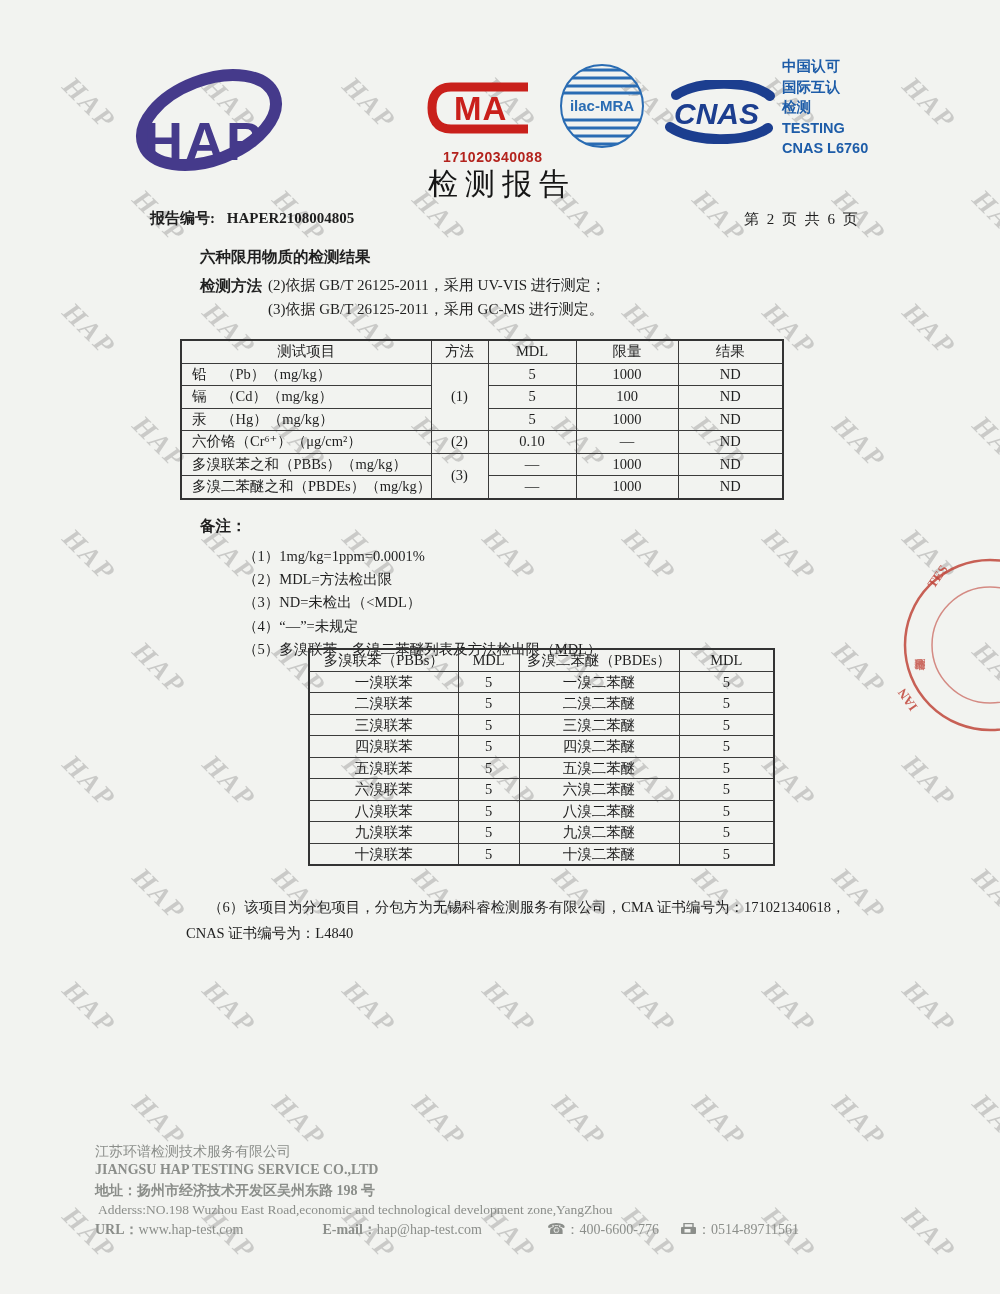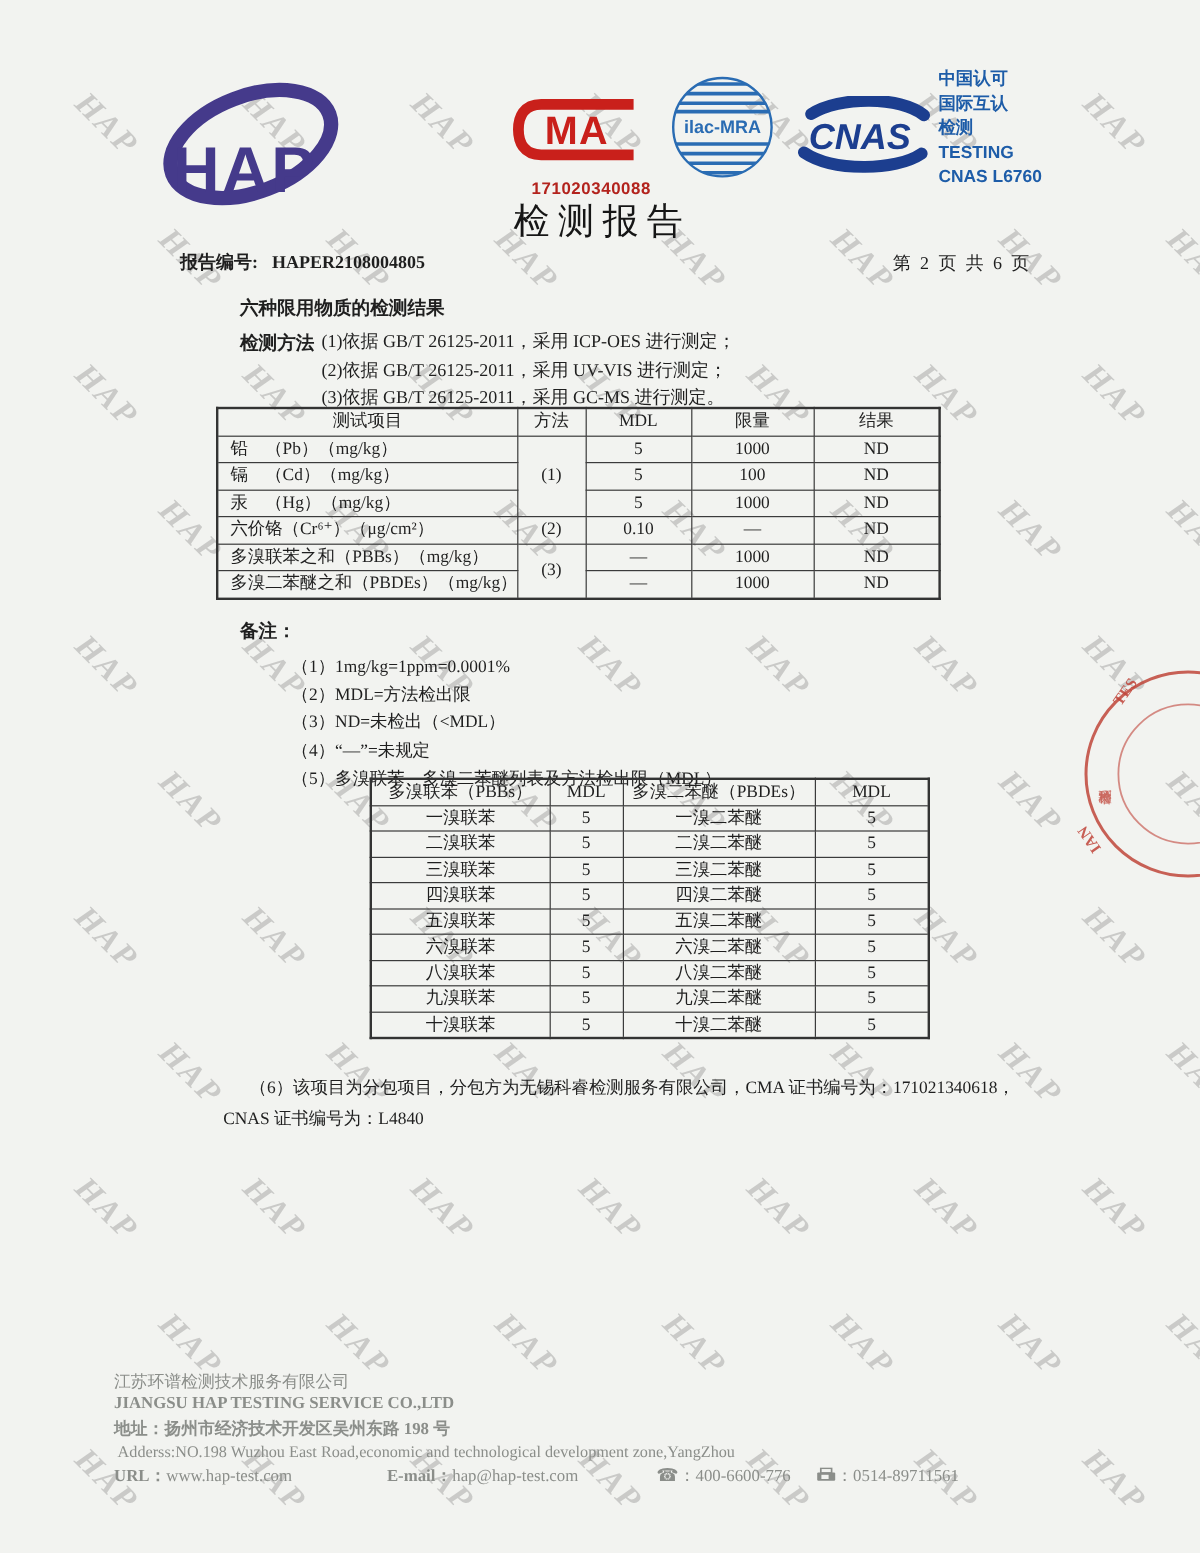--- a/index.html
+++ b/index.html
@@ -182,21 +182,20 @@
 
   <div class="abs repline" style="left:150px;top:209px;">
     <span>报告编号:</span>
     <span style="margin-left:8px;">HAPER2108004805</span>
   </div>
   <div class="abs pageinfo" style="left:744px;top:210px;">第 2 页 共 6 页</div>
 
   <div class="abs h-sec" style="left:180px;top:247px;">六种限用物质的检测结果</div>
   <div class="abs h-sec" style="left:180px;top:276px;">检测方法</div>
   <div class="abs method-lines" style="left:268px;top:274px;">
-    <div>(1)依据 GB/T 26125-2011，采用 ICP-OES 进行测定；</div>
     <div>(2)依据 GB/T 26125-2011，采用 UV-VIS 进行测定；</div>
     <div>(3)依据 GB/T 26125-2011，采用 GC-MS 进行测定。</div>
   </div>
 
   <table class="rpt-table abs" style="left:180px;top:339px;width:602px;">
     <colgroup>
         <col style="width:250px">
         <col style="width:57px">
         <col style="width:88px">
         <col style="width:102px">

